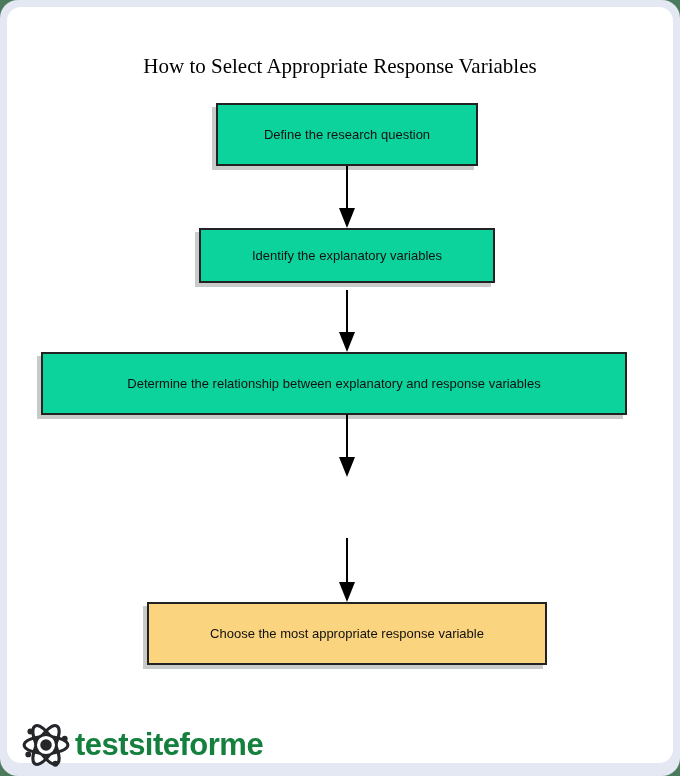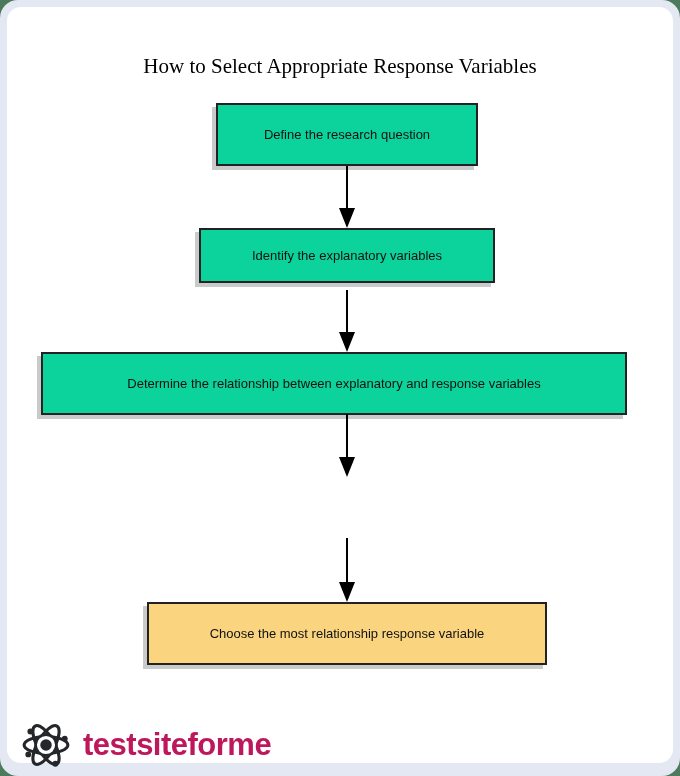--- a/index.html
+++ b/index.html
@@ -59,23 +59,23 @@
     border-left:8px solid transparent;
     border-right:8px solid transparent;
     border-top:20px solid #000;
   }
   .footer{
     position:absolute;left:14px;top:712px;height:52px;
     display:flex;align-items:center;
   }
   .logo-icon{width:50px;height:50px;display:block;}
   .brand{
-    margin-left:12px;
+    margin-left:4px;
     font-size:31px;font-weight:700;letter-spacing:-0.5px;
-    color:#be185d;
+    color:#15803d;
   }
 </style>
 </head>
 <body>
 
 <div class="frame">
   <div class="card">
 
     <div class="title">How to Select Appropriate Response Variables</div>
 
@@ -106,21 +106,21 @@
       <span class="head"></span>
     </div>
 
 
     <div class="arrow arrow-3">
       <span class="shaft"></span>
       <span class="head"></span>
     </div>
 
     <div class="step step-4" style="background: rgb(251, 212, 127);">
-      <span>Choose the most relationship response variable</span>
+      <span>Choose the most appropriate response variable</span>
     </div>
 
     <div class="footer">
       <svg class="logo-icon" viewBox="0 0 48 48" aria-hidden="true">
         <g fill="none" stroke="#24262a" stroke-width="3">
           <ellipse cx="24" cy="24" rx="21" ry="8"></ellipse>
           <ellipse cx="24" cy="24" rx="21" ry="8" transform="rotate(60 24 24)"></ellipse>
           <ellipse cx="24" cy="24" rx="21" ry="8" transform="rotate(120 24 24)"></ellipse>
         </g>
         <g fill="#24262a">

